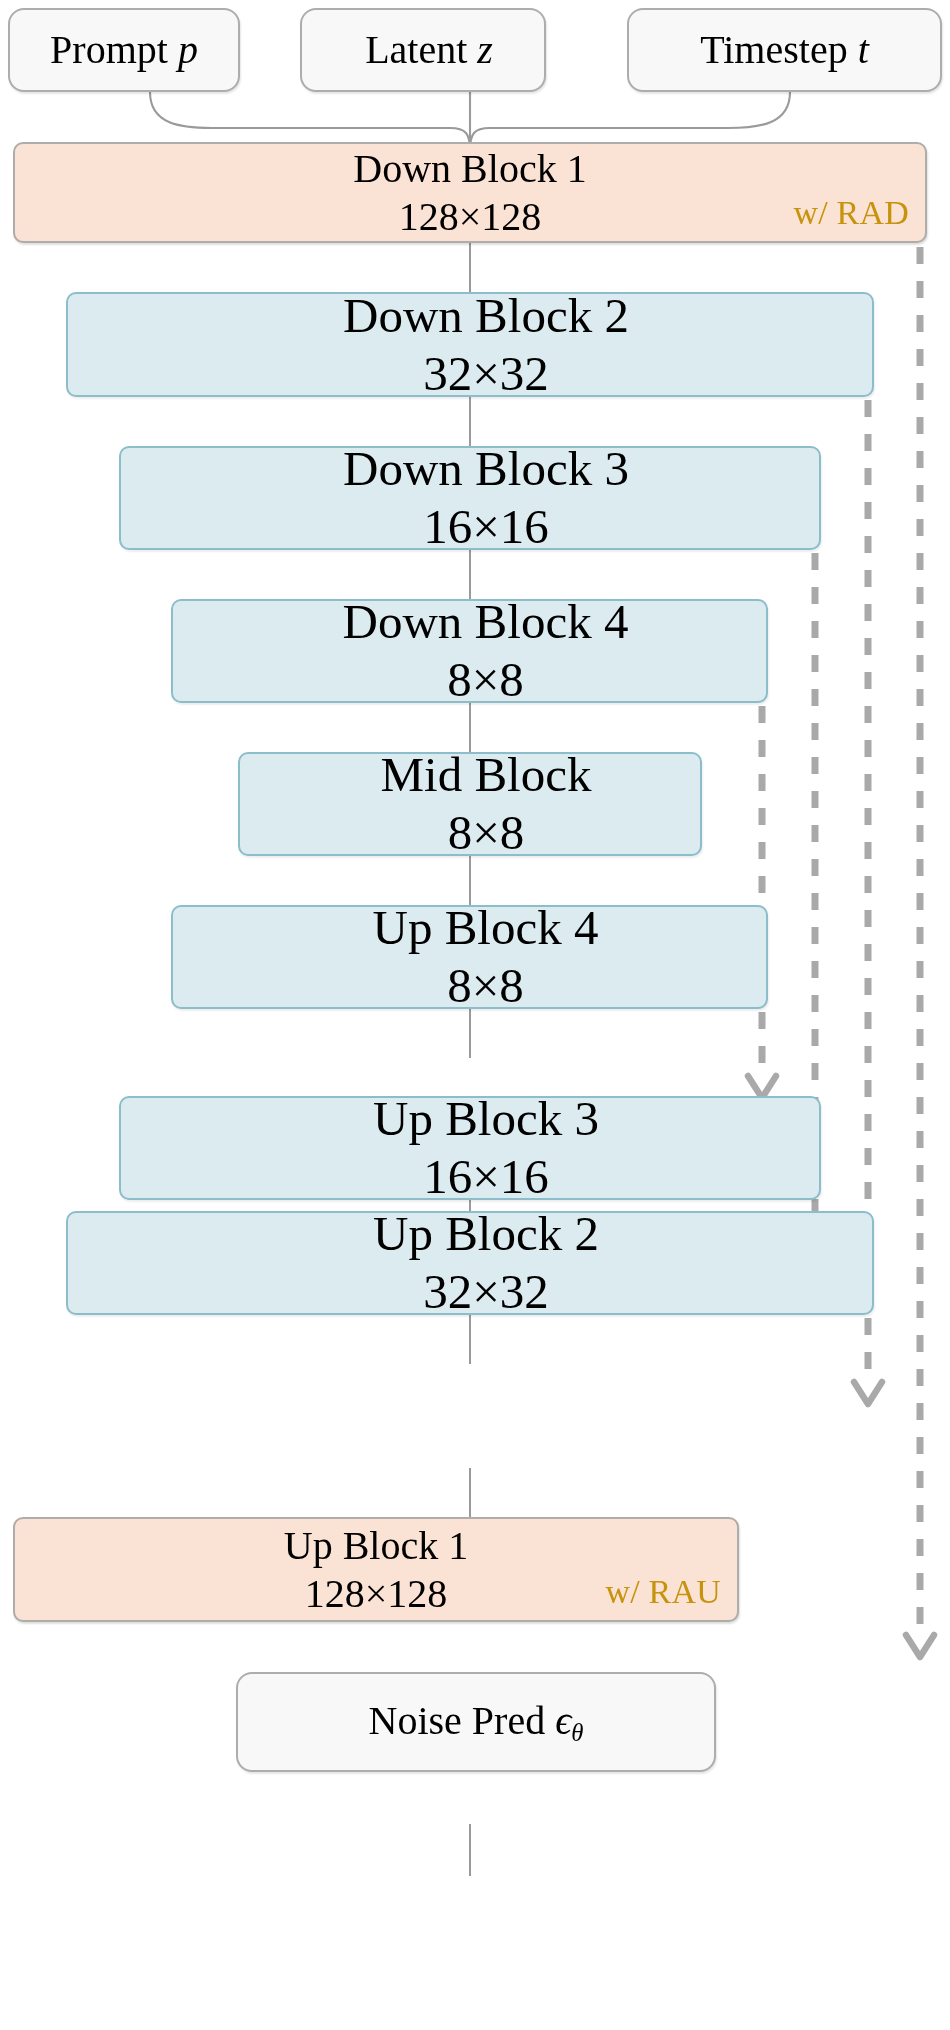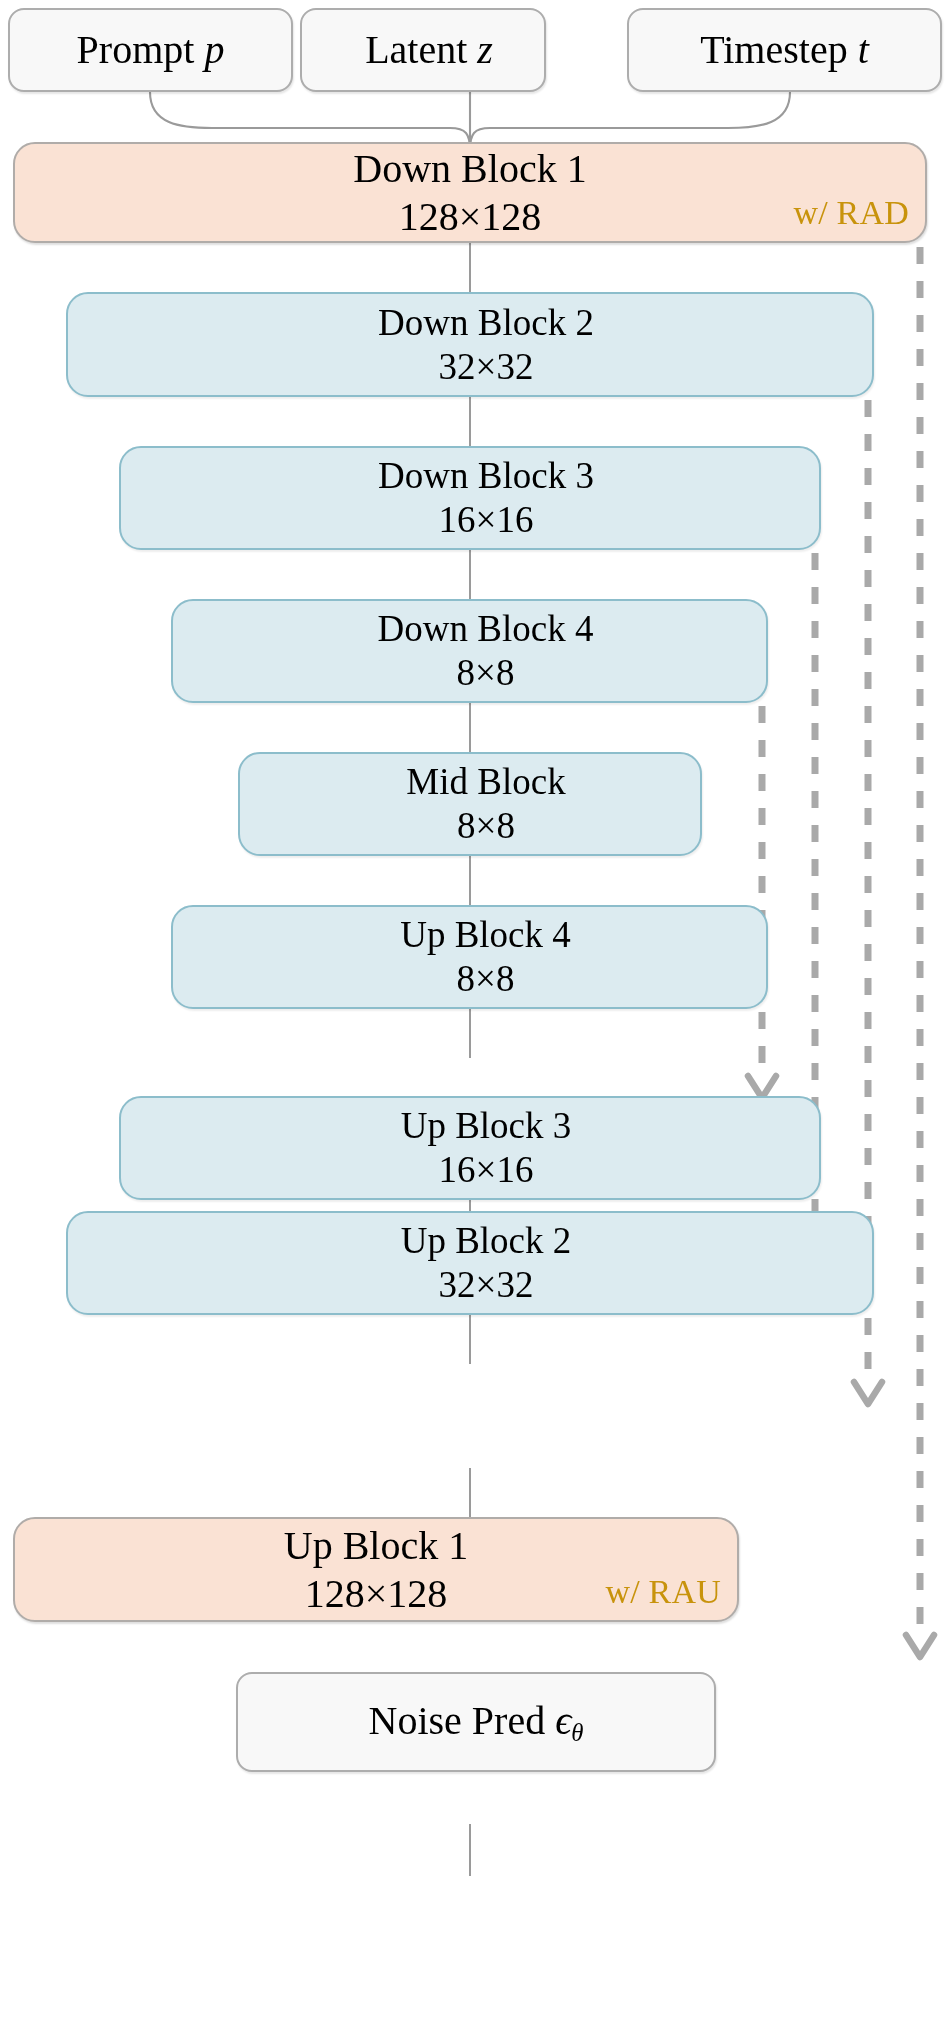--- a/index.html
+++ b/index.html
@@ -19,21 +19,21 @@
     position: absolute;
     left: 0; top: 0;
     width: 950px;
     height: 2030px;
   }
 
   
   .node {
     position: absolute;
     box-sizing: border-box;
-    border-radius: 22px;
+    border-radius: 10px;
     display: flex;
     flex-direction: column;
     align-items: center;
     justify-content: center;
     text-align: center;
     line-height: 1.18;
     color: #000000;
   }
 
   
@@ -42,21 +42,21 @@
     border: 2.5px solid #adadad;
     border-radius: 16px;
     font-size: 40px;
     box-shadow: 1px 2px 2px rgba(0,0,0,0.10);
   }
 
   
   .blk-blue {
     background: #dcebf0;
     border: 2.5px solid #8cbdcb;
-    font-size: 37px;
+    font-size: 49px;
     box-shadow: 1px 2px 2px rgba(0,0,0,0.07);
     padding-left: 32px;
   }
 
   
   .blk-orange {
     background: #fae2d4;
     border: 2.5px solid #b0aca9;
     font-size: 40px;
     box-shadow: 1px 2px 2px rgba(0,0,0,0.13);
@@ -134,21 +134,21 @@
     </g>
 
     <g fill="none" stroke="#a9a9a9" stroke-width="6.5" stroke-linecap="round" stroke-linejoin="round">
       <polyline points="748,1076 762,1098 776,1076"></polyline>
       <polyline points="801,1229 815,1251 829,1229"></polyline>
       <polyline points="854,1382 868,1404 882,1382"></polyline>
       <polyline points="906,1635 920,1657 934,1635"></polyline>
     </g>
   </svg>
 
-  <div class="node io-node" style="left:8px; top:8px; width:285px; height:84px;align-items:center;">
+  <div class="node io-node" style="left:8px; top:8px; width:232px; height:84px;align-items:center;">
     <span>
       <span>Prompt</span>
       <span class="mathvar">p</span>
     </span>
   </div>
 
   <div class="node io-node" style="left:300px; top:8px; width:246px; height:84px;padding-left:12px;">
     <span>
       <span>Latent</span>
       <span class="mathvar">z</span>

